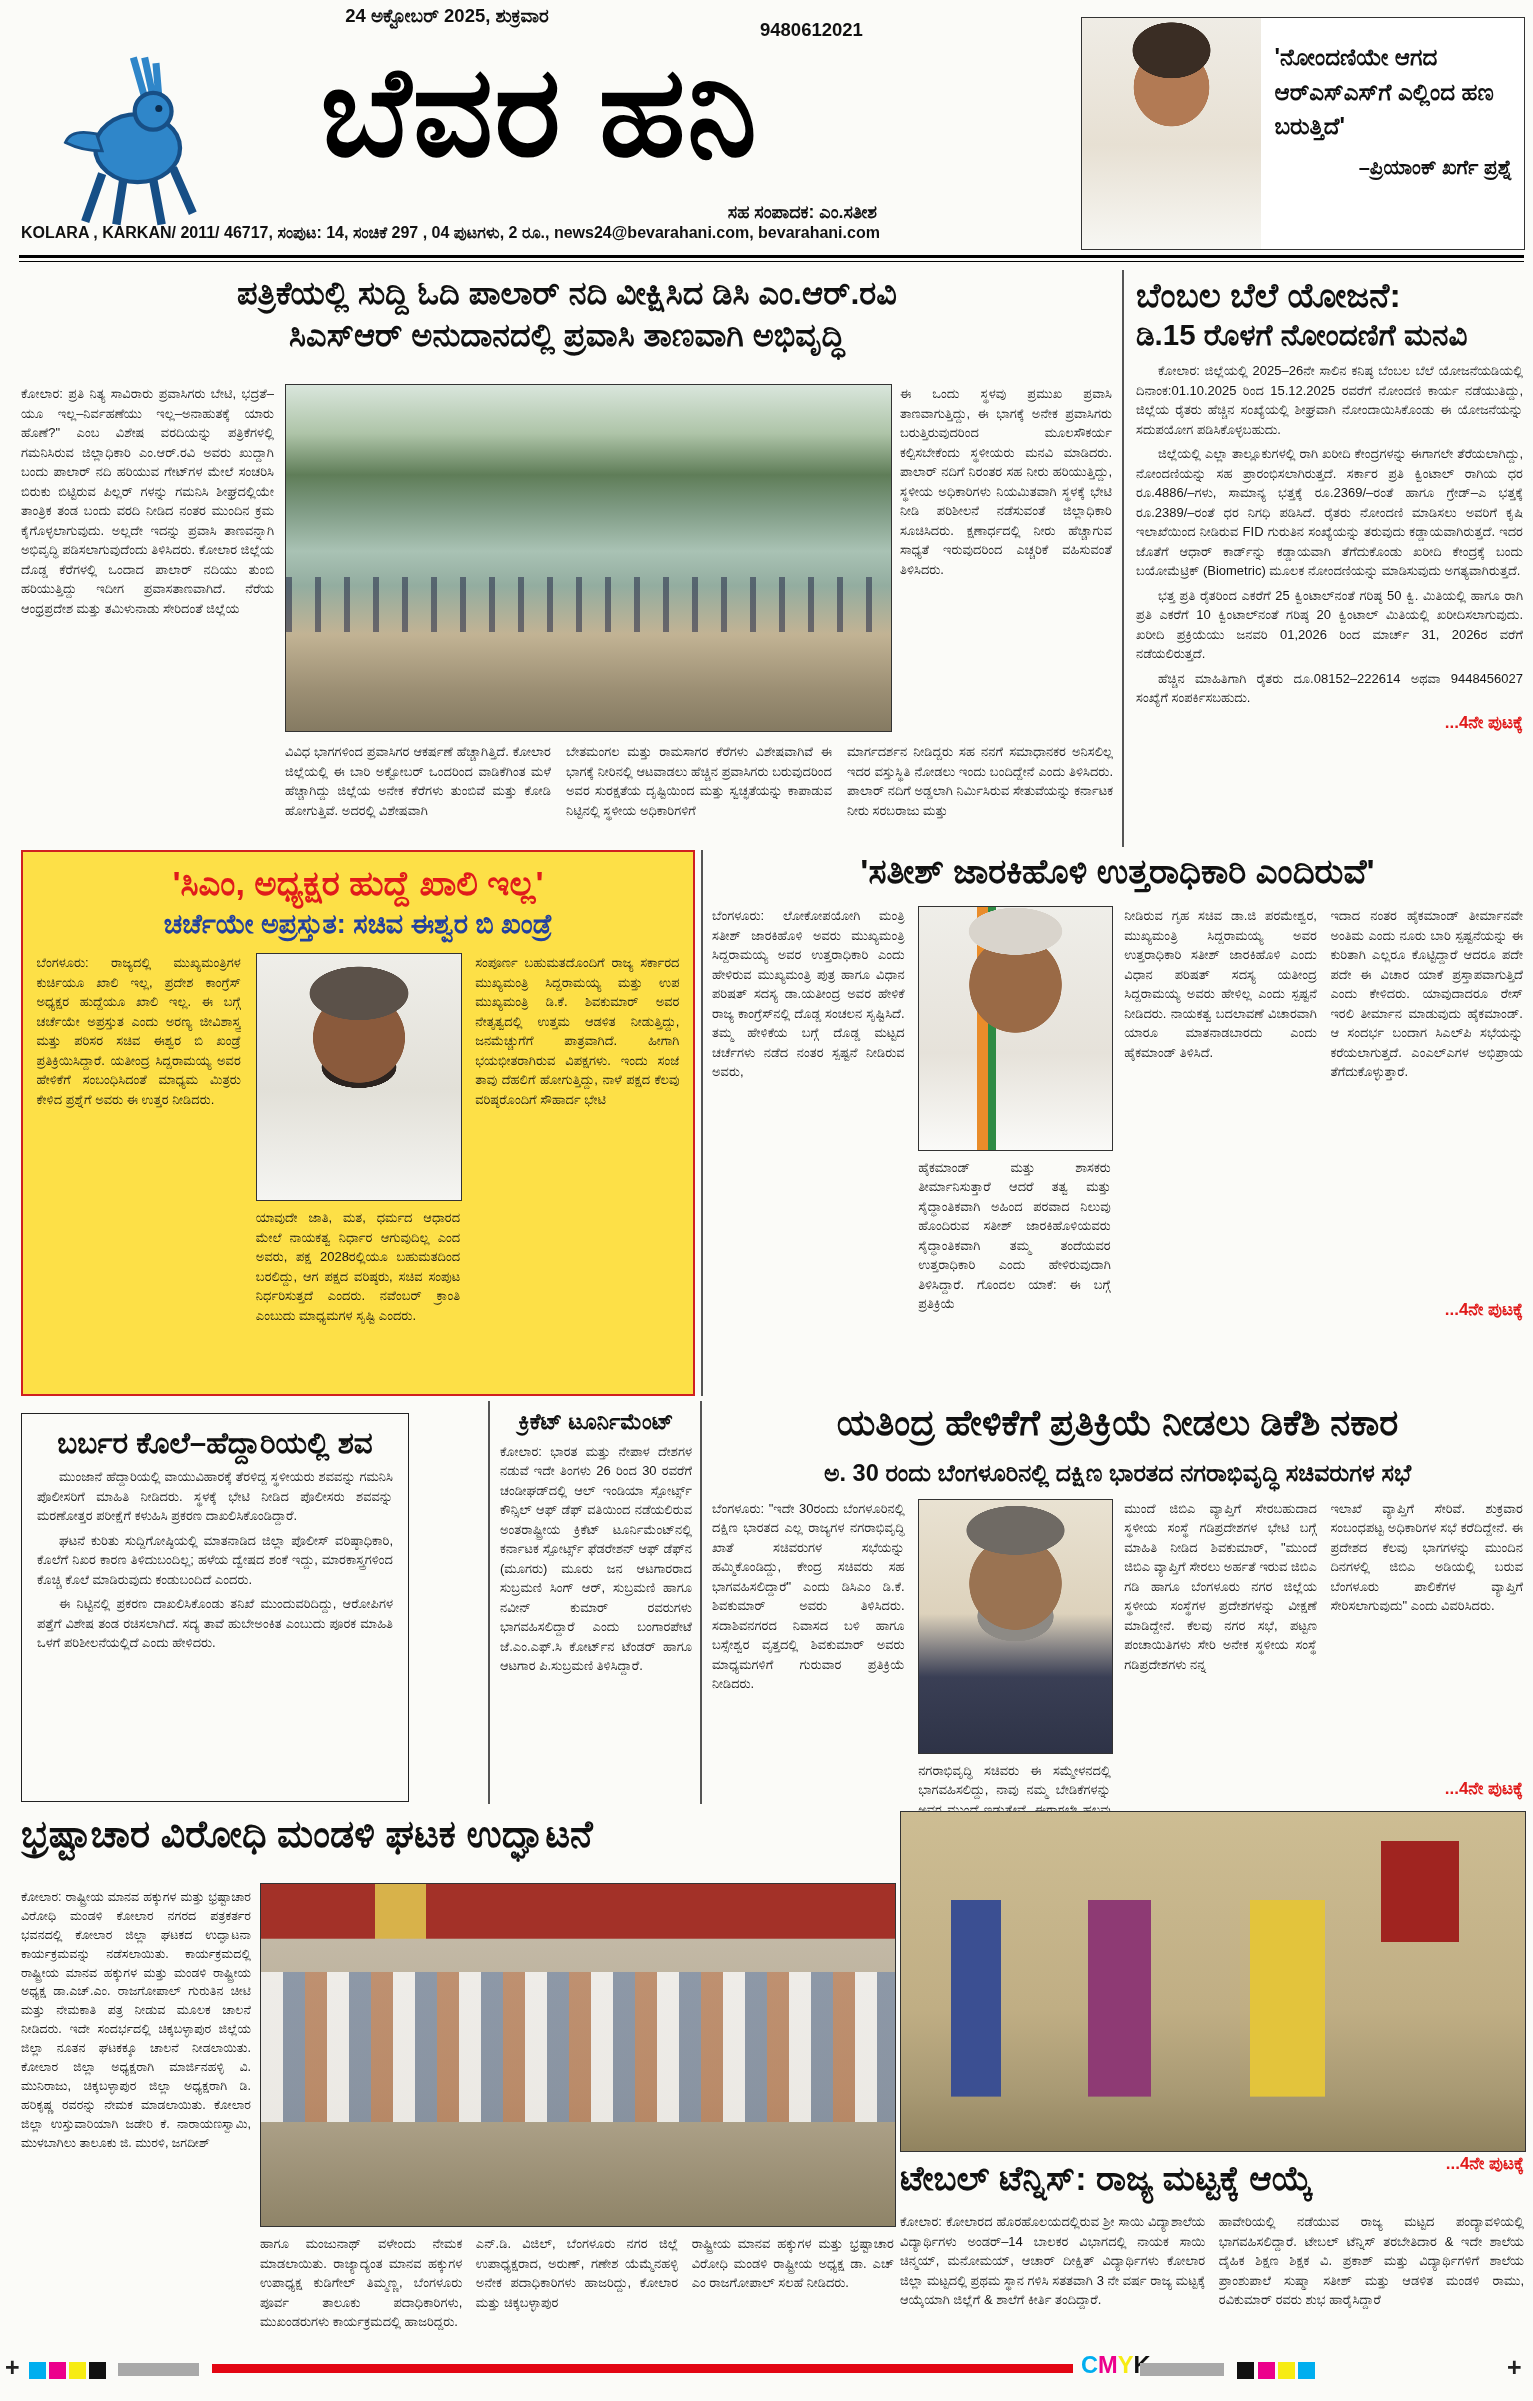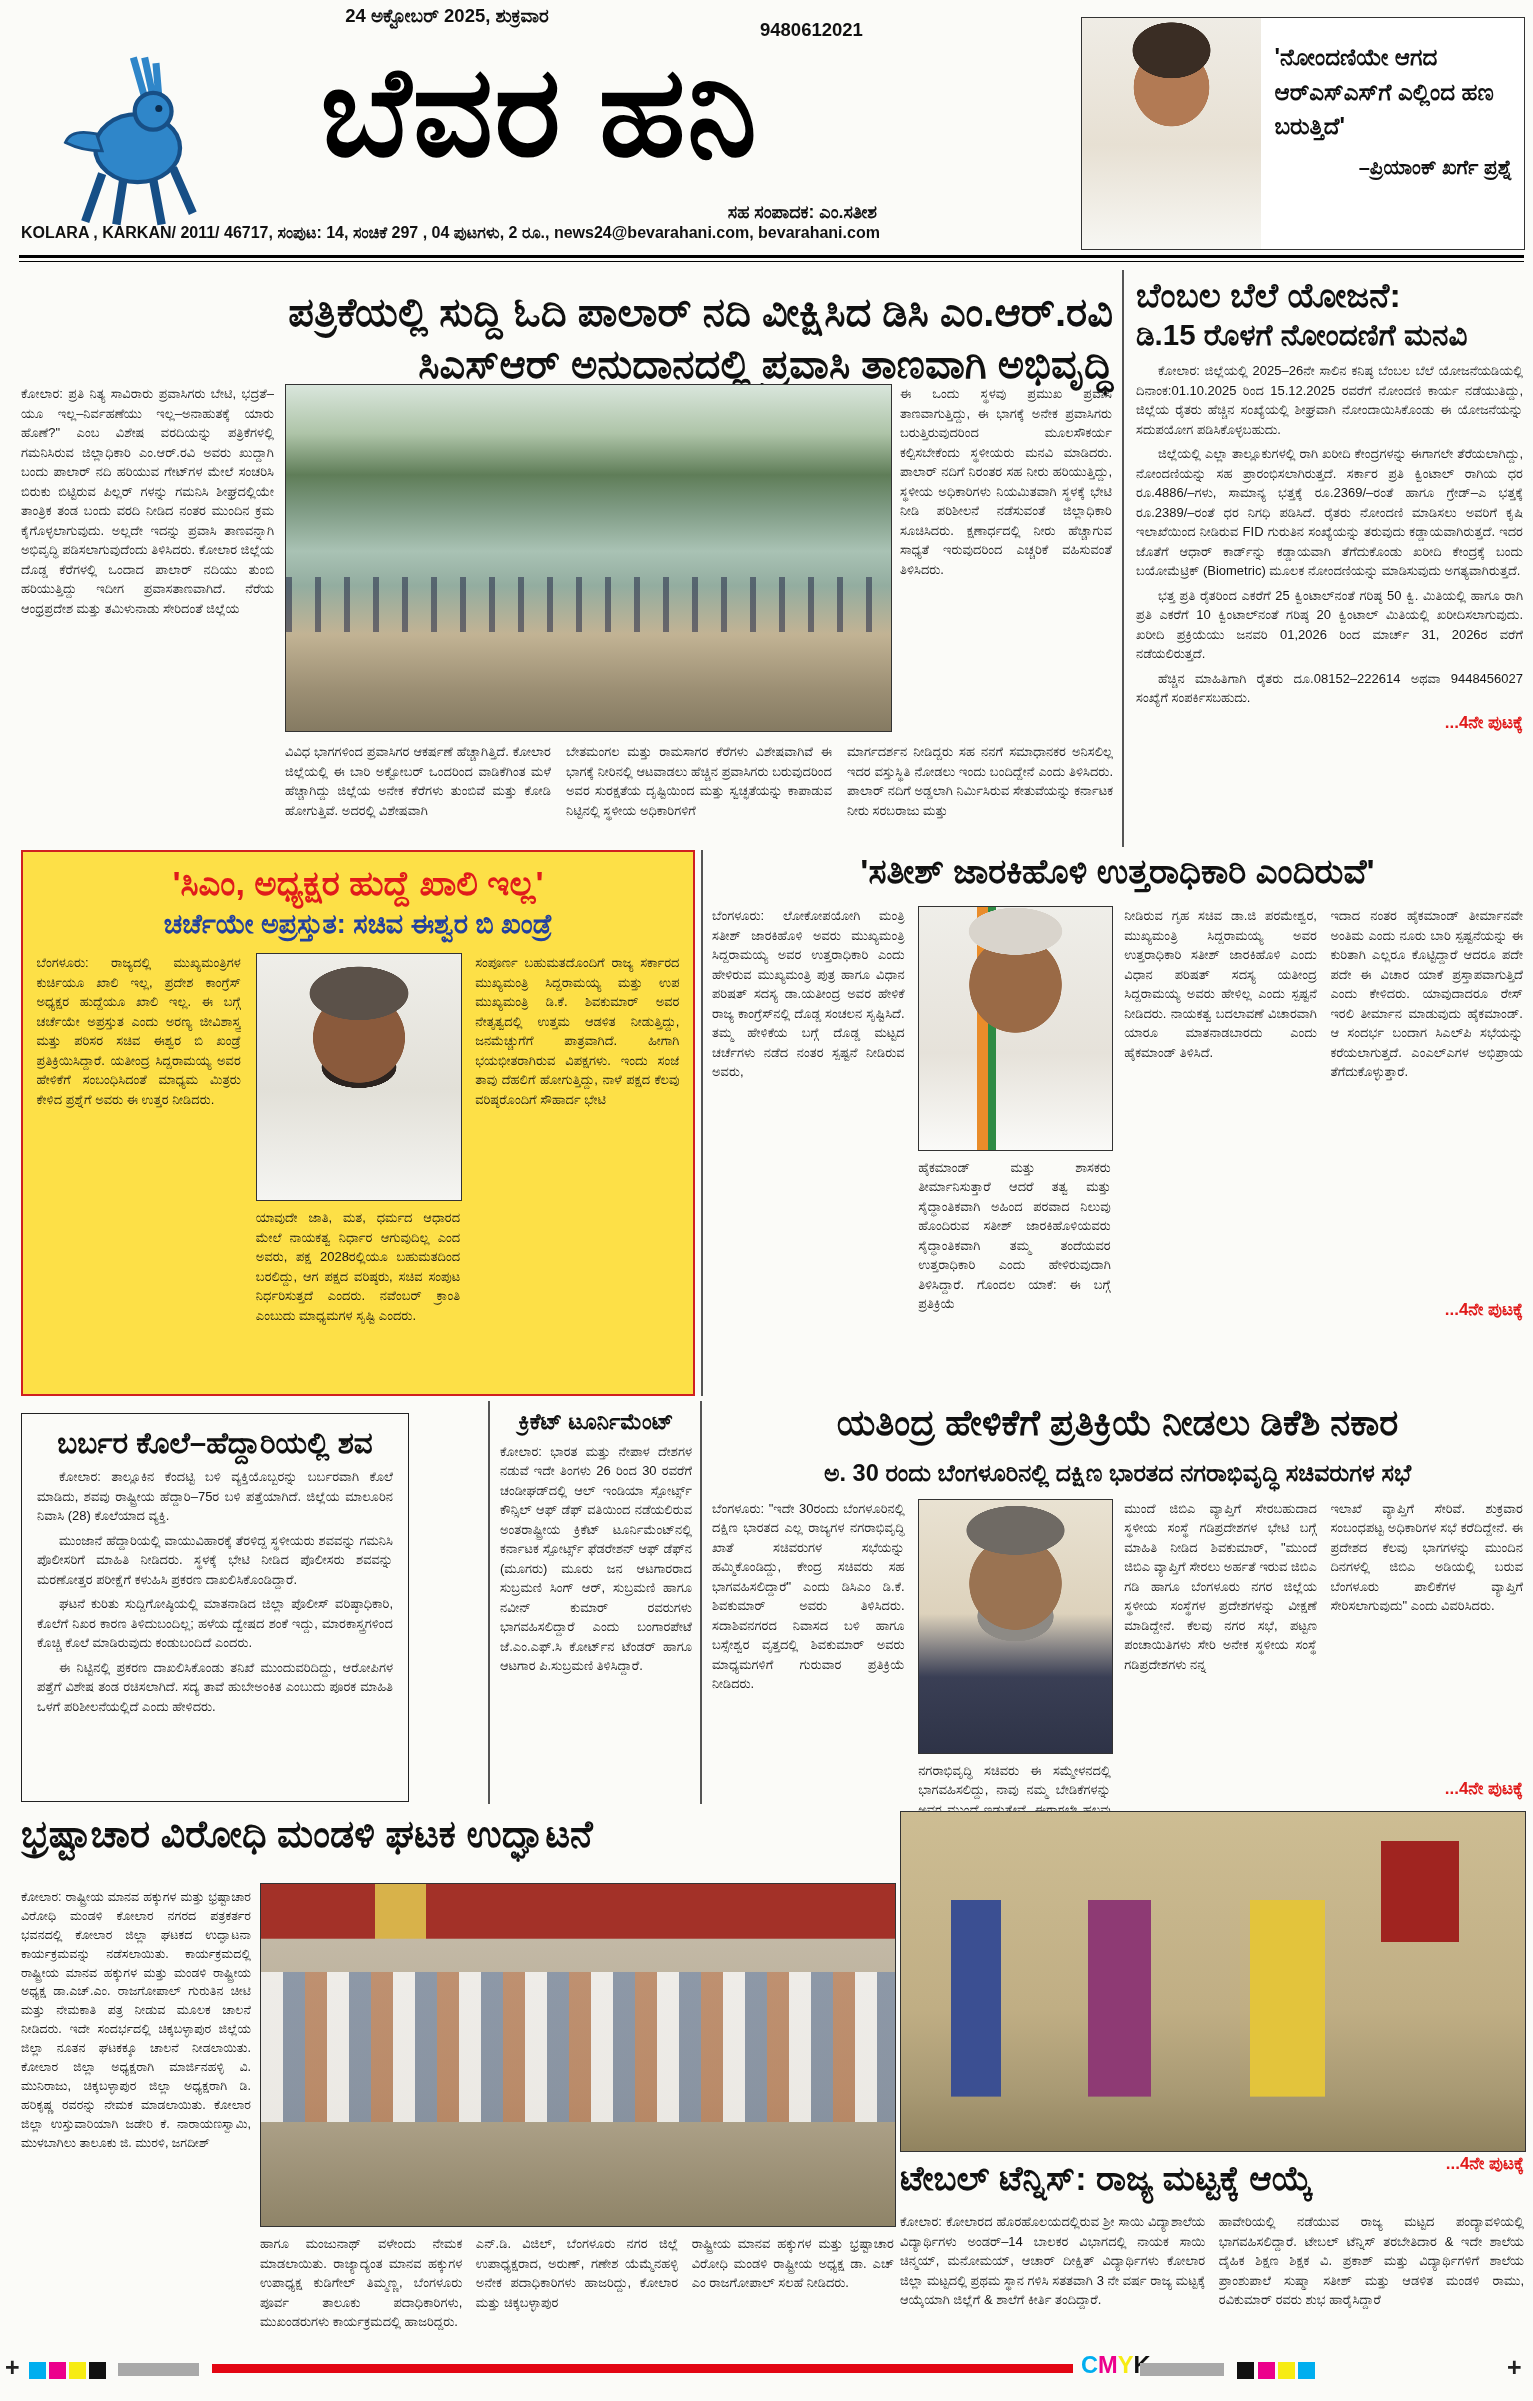--- a/index.html
+++ b/index.html
@@ -27,21 +27,21 @@
   #kharge-photo{width:179px;height:100%;
      background:
        radial-gradient(ellipse 36% 20% at 50% 14%, #3a2d24 0 60%, transparent 61%),
        radial-gradient(ellipse 30% 24% at 50% 30%, #b27a54 0 70%, transparent 71%),
        linear-gradient(180deg,#efece5 0%,#e7e0d3 55%,#f7f7f3 100%);}
   #quotetext{flex:1;padding:22px 11.8px 8.4px 13.5px;font-size:23px;font-weight:bold;line-height:1.5;}
   #quoteattr{margin-top:8.4px;font-size:20px;font-weight:bold;text-align:right;}
   #rule-a{left:18.5px;top:255px;width:1505px;height:3.4px;}
   #rule-b{left:18.5px;top:261px;width:1505px;height:0.8px;}
   
-  #lead-headline{left:21px;top:286px;width:1092px;font-size:40px;font-weight:900;line-height:1.3;text-align:right;}
+  #lead-headline{left:21px;top:273px;width:1092px;font-size:32px;font-weight:900;line-height:1.3;text-align:center;}
   #lead-colA{left:21px;top:384px;width:253px;height:457px;}
   #lead-photo{left:285px;top:384px;width:605px;height:346px;
      background:
        repeating-linear-gradient(90deg, rgba(35,40,70,.55) 0 5.9px, transparent 5.9px 29px) 0 66%/100% 16% no-repeat,
        linear-gradient(180deg,#d9e6dc 0%,#aec4a8 14%,#5f7d58 26%,#7f9b84 36%,#a9c2b4 48%,#93ada0 58%,#c2b394 72%,#9c8f74 88%,#857a62 100%);}
   #lead-colB{left:900px;top:384px;width:212px;height:457px;}
   #lead-bottom{left:285px;top:742px;width:828px;height:99px;}
   #msp-rule{left:1122px;top:270px;height:577px;}
   #msp{left:1136px;top:275px;width:387px;}
   #msp h1{margin:0;font-size:34px;font-weight:900;line-height:1.2;}
@@ -205,21 +205,20 @@
       <div class="col">
         <div class="body-txt" style="height:394px">ಇದಾದ ನಂತರ ಹೈಕಮಾಂಡ್ ತೀರ್ಮಾನವೇ ಅಂತಿಮ ಎಂದು ನೂರು ಬಾರಿ ಸ್ಪಷ್ಟನೆಯನ್ನು ಈ ಕುರಿತಾಗಿ ಎಲ್ಲರೂ ಕೊಟ್ಟಿದ್ದಾರೆ ಆದರೂ ಪದೇ ಪದೇ ಈ ವಿಚಾರ ಯಾಕೆ ಪ್ರಸ್ತಾಪವಾಗುತ್ತಿದೆ ಎಂದು ಕೇಳಿದರು. ಯಾವುದಾದರೂ ರೇಸ್ ಇರಲಿ ತೀರ್ಮಾನ ಮಾಡುವುದು ಹೈಕಮಾಂಡ್. ಆ ಸಂದರ್ಭ ಬಂದಾಗ ಸಿಎಲ್‌ಪಿ ಸಭೆಯನ್ನು ಕರೆಯಲಾಗುತ್ತದೆ. ಎಂಎಲ್‌ಎಗಳ ಅಭಿಪ್ರಾಯ ತೆಗೆದುಕೊಳ್ಳುತ್ತಾರೆ.</div>
         <div class="more">...4ನೇ ಪುಟಕ್ಕೆ</div>
       </div>
     </div>
   </div>
 
   <div class="abs" id="murderbox">
     <div id="murder-h">ಬರ್ಬರ ಕೊಲೆ–ಹೆದ್ದಾರಿಯಲ್ಲಿ ಶವ</div>
     <div class="body-txt">
-      <p>ಕೋಲಾರ: ತಾಲ್ಲೂಕಿನ ಕೆಂದಟ್ಟಿ ಬಳಿ ವ್ಯಕ್ತಿಯೊಬ್ಬರನ್ನು ಬರ್ಬರವಾಗಿ ಕೊಲೆ ಮಾಡಿದು, ಶವವು ರಾಷ್ಟ್ರೀಯ ಹೆದ್ದಾರಿ–75ರ ಬಳಿ ಪತ್ತೆಯಾಗಿದೆ. ಜಿಲ್ಲೆಯ ಮಾಲೂರಿನ ನಿವಾಸಿ (28) ಕೊಲೆಯಾದ ವ್ಯಕ್ತಿ.</p>
       <p>ಮುಂಜಾನೆ ಹೆದ್ದಾರಿಯಲ್ಲಿ ವಾಯುವಿಹಾರಕ್ಕೆ ತೆರಳಿದ್ದ ಸ್ಥಳೀಯರು ಶವವನ್ನು ಗಮನಿಸಿ ಪೊಲೀಸರಿಗೆ ಮಾಹಿತಿ ನೀಡಿದರು. ಸ್ಥಳಕ್ಕೆ ಭೇಟಿ ನೀಡಿದ ಪೊಲೀಸರು ಶವವನ್ನು ಮರಣೋತ್ತರ ಪರೀಕ್ಷೆಗೆ ಕಳುಹಿಸಿ ಪ್ರಕರಣ ದಾಖಲಿಸಿಕೊಂಡಿದ್ದಾರೆ.</p>
       <p>ಘಟನೆ ಕುರಿತು ಸುದ್ದಿಗೋಷ್ಠಿಯಲ್ಲಿ ಮಾತನಾಡಿದ ಜಿಲ್ಲಾ ಪೊಲೀಸ್ ವರಿಷ್ಠಾಧಿಕಾರಿ, ಕೊಲೆಗೆ ನಿಖರ ಕಾರಣ ತಿಳಿದುಬಂದಿಲ್ಲ; ಹಳೆಯ ದ್ವೇಷದ ಶಂಕೆ ಇದ್ದು, ಮಾರಕಾಸ್ತ್ರಗಳಿಂದ ಕೊಚ್ಚಿ ಕೊಲೆ ಮಾಡಿರುವುದು ಕಂಡುಬಂದಿದೆ ಎಂದರು.</p>
       <p>ಈ ನಿಟ್ಟಿನಲ್ಲಿ ಪ್ರಕರಣ ದಾಖಲಿಸಿಕೊಂಡು ತನಿಖೆ ಮುಂದುವರಿದಿದ್ದು, ಆರೋಪಿಗಳ ಪತ್ತೆಗೆ ವಿಶೇಷ ತಂಡ ರಚಿಸಲಾಗಿದೆ. ಸದ್ಯ ತಾವೆ ಹುಬೇಅಂಕಿತ ಎಂಬುದು ಪೂರಕ ಮಾಹಿತಿ ಒಳಗೆ ಪರಿಶೀಲನೆಯಲ್ಲಿದೆ ಎಂದು ಹೇಳಿದರು.</p>
     </div>
   </div>
 
   <div class="abs vrule" id="cricket-rule"></div>
 
   <div class="abs" id="cricket">
     <div id="cricket-h">ಕ್ರಿಕೆಟ್ ಟೂರ್ನಿಮೆಂಟ್</div>

